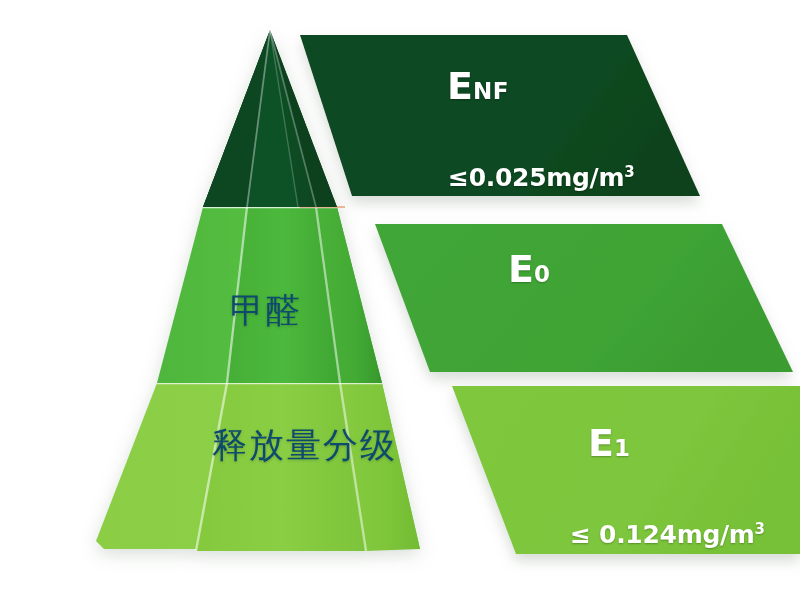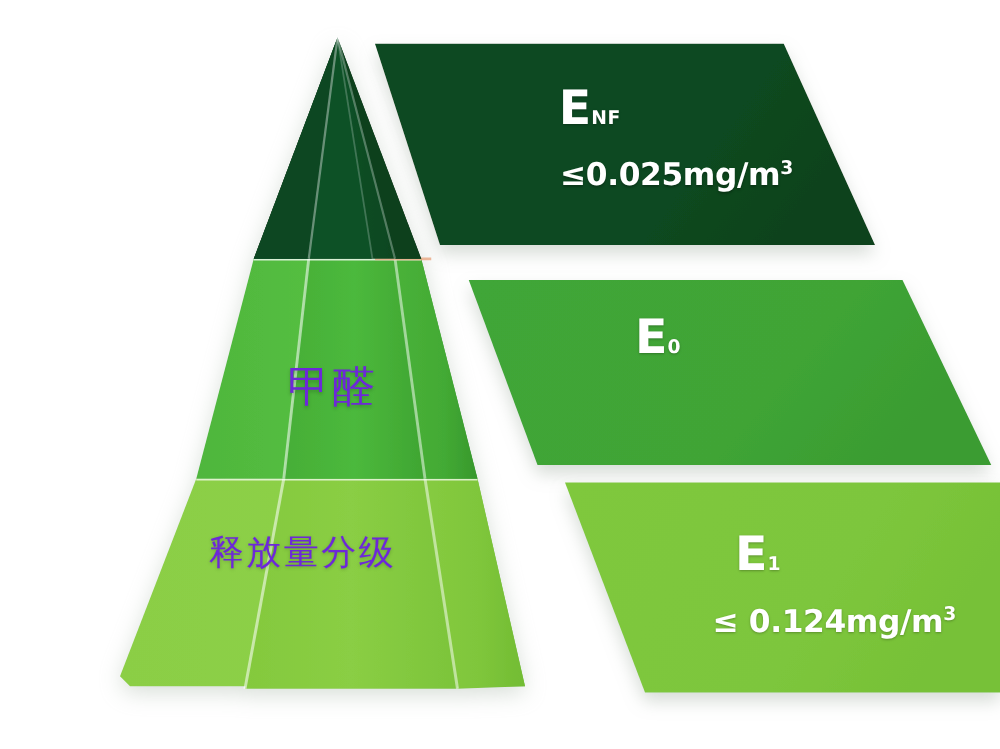--- a/index.html
+++ b/index.html
@@ -33,42 +33,43 @@
     font-weight: bold;
     white-space: nowrap;
     text-shadow: 0 1px 2px rgba(0,0,0,0.28);
     line-height: 1;
   }
   .grade-label {
     font-size: 38px;
     letter-spacing: 0px;
   }
   .grade-label .sub {
-    font-size: 15px;
+    font-size: 23px;
     letter-spacing: 0.5px;
   }
   .grade-value {
     font-size: 25px;
     letter-spacing: -0.3px;
+    margin-top: 38px;
   }
   .grade-value .sup {
     font-size: 15px;
     vertical-align: super;
   }
   .pyr-text {
     position: absolute;
-    color: #6d28d9;
+    color: #0c4a6e;
     font-family: "DejaVu Sans", "Liberation Sans", sans-serif;
     font-weight: normal;
     white-space: nowrap;
     text-shadow: 0 1px 3px rgba(0,0,0,0.22);
     line-height: 1;
   }
   #pyr-mid-text { font-size: 34px; letter-spacing: 2px; }
-  #pyr-base-text { font-size: 28px; letter-spacing: 2px; }
+  #pyr-base-text { font-size: 35px; letter-spacing: 2px; margin-left: 45px; }
 </style>
 </head>
 <body>
 
 <div id="stage">
 
   <svg id="art" viewBox="0 0 800 599">
     <defs>
 
       <filter id="bandShadow" x="-20%" y="-30%" width="150%" height="190%">

